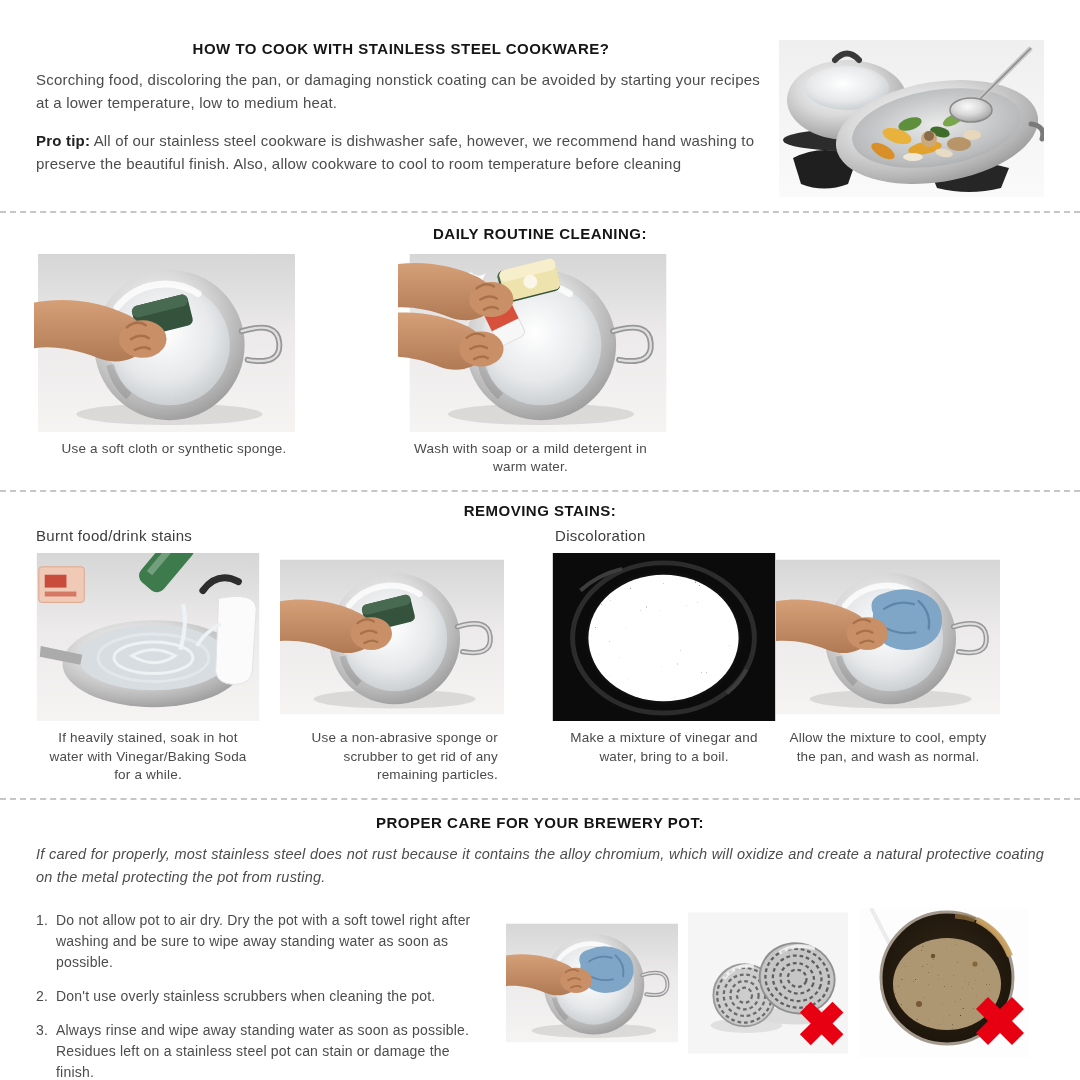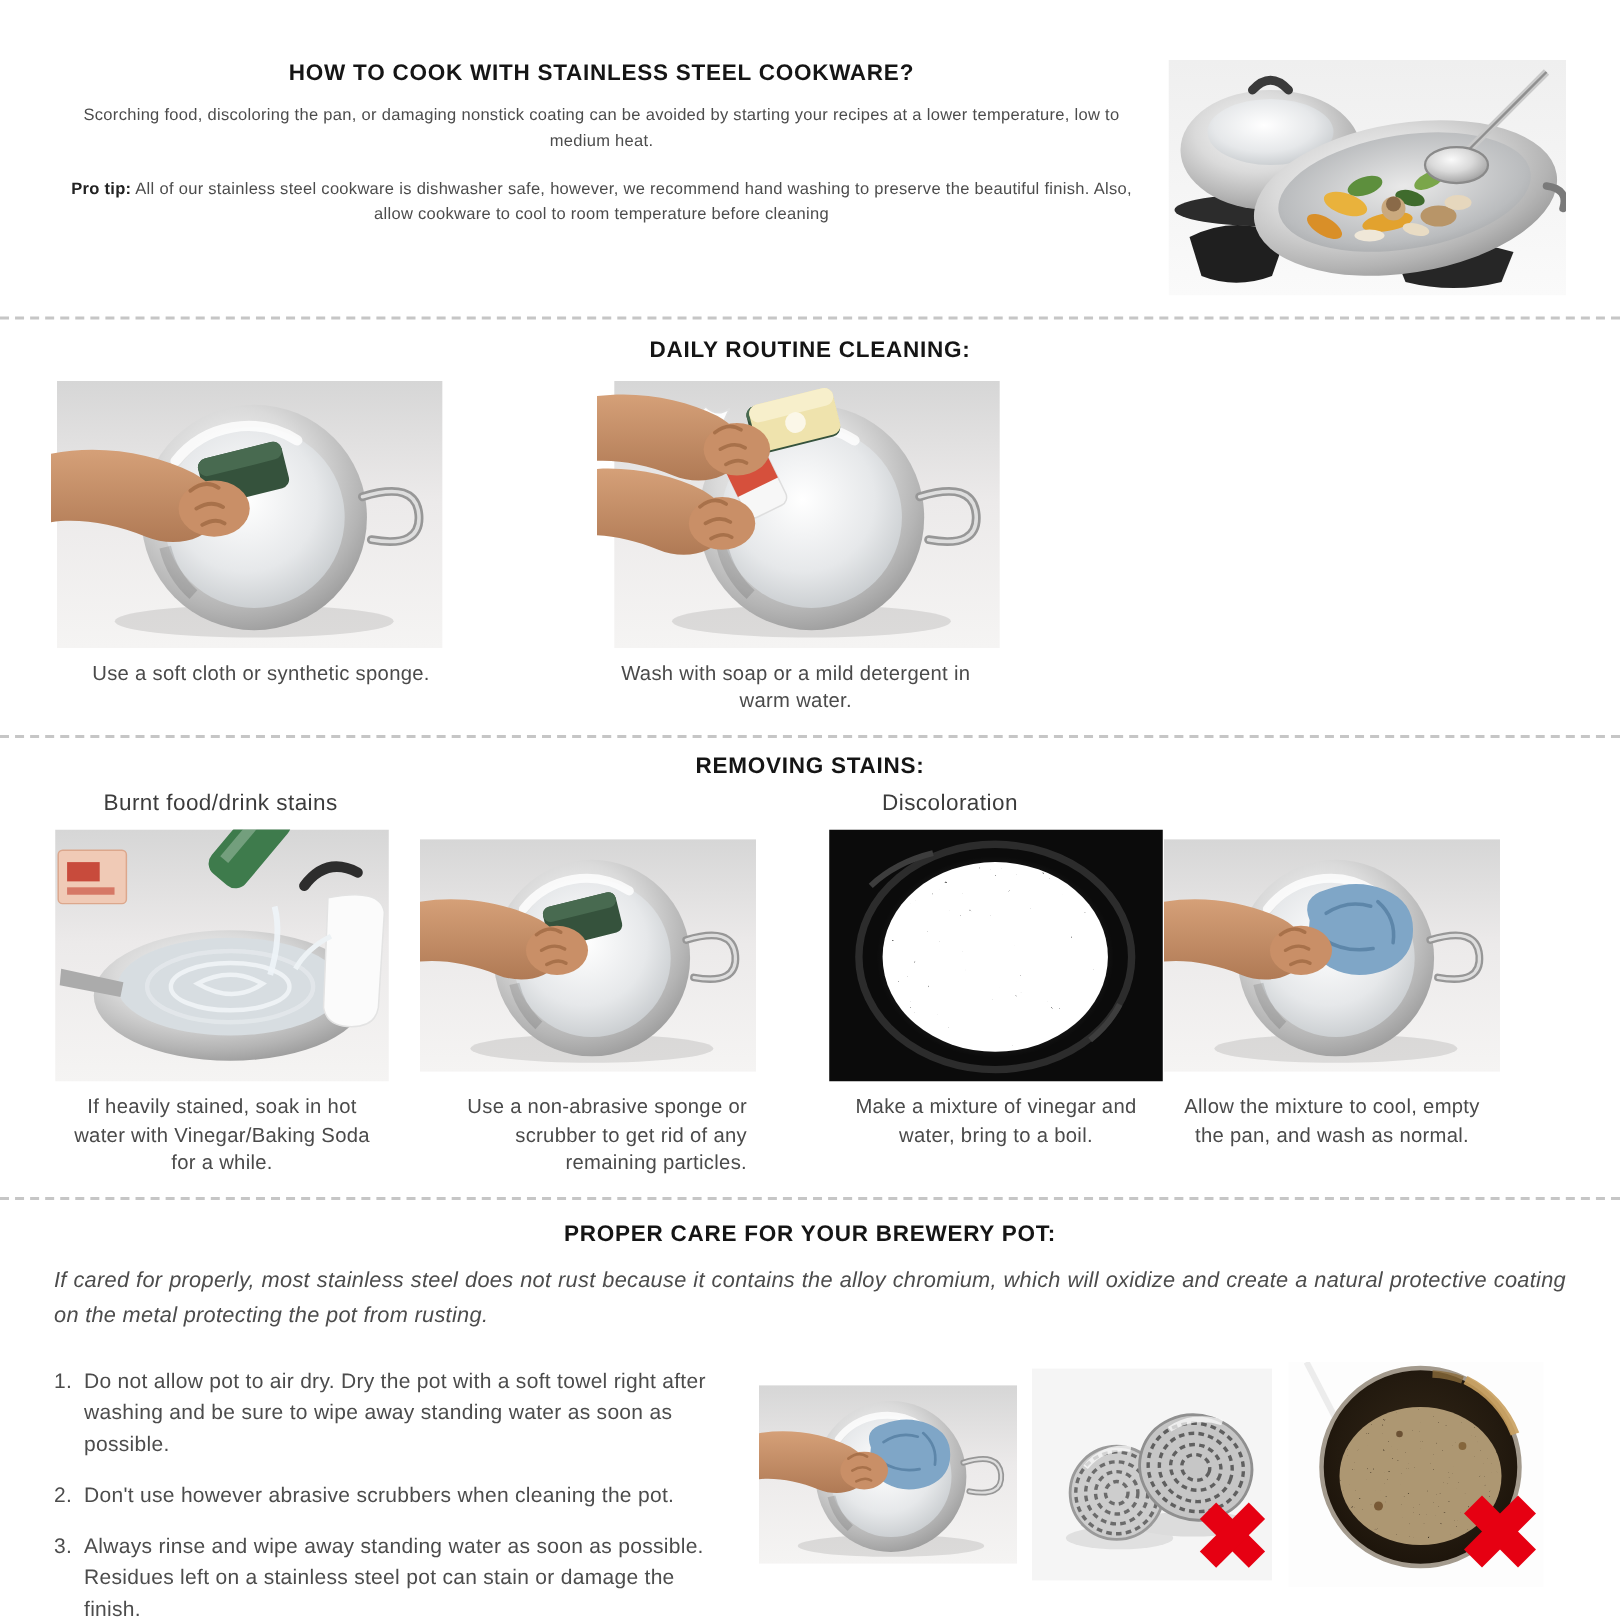--- a/index.html
+++ b/index.html
@@ -17,21 +17,21 @@
     letter-spacing:.5px; margin:0 0 12px 0;text-align:center;
   }
   .divider {
     border:none; border-top:2px dashed #c6c6c6;
     margin:14px -36px 0 -36px;
   }
 
   
   .sec-cook { display:flex; padding-top:40px; }
   .cook-text { width:730px; }
-  .cook-text p { font-size:11px; line-height:1.5; margin:0 0 16px 0; letter-spacing:.2px;text-align:center; }
+  .cook-text p { font-size:15px; line-height:1.5; margin:0 0 16px 0; letter-spacing:.2px; }
   .cook-text b { color:#222; }
   .hero-photo { margin-left:auto; width:265px; height:157px; flex:none; }
 
   
   .ph { display:block; }
 
   
   .sec-daily { padding-top:12px; }
   .daily-row { display:flex; align-items:flex-start; }
   .daily-row .fig { text-align:center; }
@@ -42,21 +42,21 @@
   figcaption {
     font-size:13.5px; line-height:1.35; color:#4a4a4a;
     margin-top:8px; letter-spacing:.2px;
   }
   .daily-row .fig:nth-child(1) figcaption{ max-width:252px; margin-left:auto; margin-right:auto; }
   .daily-row .fig:nth-child(3) figcaption{ max-width:240px; margin-left:auto; margin-right:auto; }
 
   
   .sec-stains { padding-top:10px; }
   .stain-labels { position:relative; height:22px; margin-bottom:4px; }
-  .stain-label { font-size:15px; color:#3c3c3c; letter-spacing:.3px;margin-left:33px; }
+  .stain-label { font-size:15px; color:#3c3c3c; letter-spacing:.3px; }
   .stain-label.discolor { position:absolute; left:519px; top:0; }
   .stains-row { display:flex; align-items:flex-start; }
   .stains-row .fig { width:224px; text-align:center; }
   .stains-row .fig:nth-child(2){ margin-left:20px;text-align:right; }
   .stains-row .fig:nth-child(3){ margin-left:48px; }
   .stains-row .fig:nth-child(4){ }
   .stains-row figcaption{ max-width:212px; margin-left:auto; margin-right:auto; }
 
   
   .sec-care { padding-top:14px; }
@@ -322,21 +322,21 @@
     <h2 class="sec-title">PROPER CARE FOR YOUR BREWERY POT:</h2>
     <p class="care-intro">If cared for properly, most stainless steel does not rust because it contains the alloy chromium, which will oxidize and create a natural protective coating on the metal protecting the pot from rusting.</p>
     <div class="care-cols">
       <ol class="care-list">
         <li>
           <span class="num">1.</span>
           <span>Do not allow pot to air dry. Dry the pot with a soft towel right after washing and be sure to wipe away standing water as soon as possible.</span>
         </li>
         <li>
           <span class="num">2.</span>
-          <span>Don't use however abrasive scrubbers when cleaning the pot.</span>
+          <span>Don't use overly stainless scrubbers when cleaning the pot.</span>
         </li>
         <li>
           <span class="num">3.</span>
           <span>Always rinse and wipe away standing water as soon as possible. Residues left on a stainless steel pot can stain or damage the finish.</span>
         </li>
       </ol>
 
       <div class="care-photos">
         <svg class="ph" width="172" height="150" viewBox="0 0 260 180">
           <use href="#symPanTop"></use>

